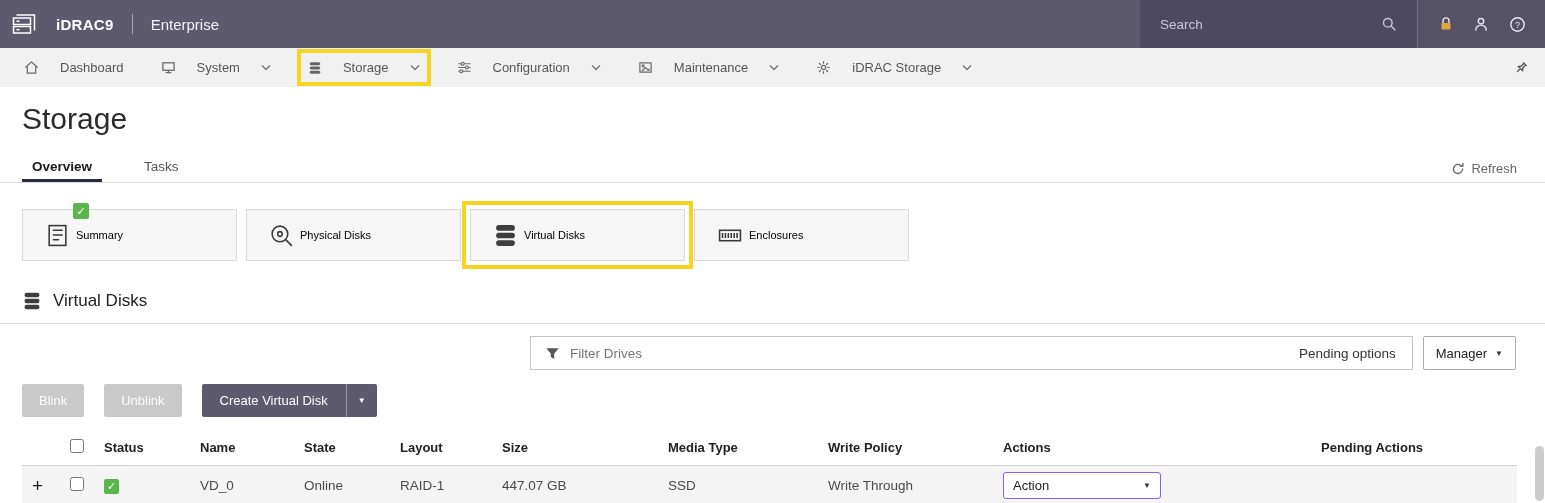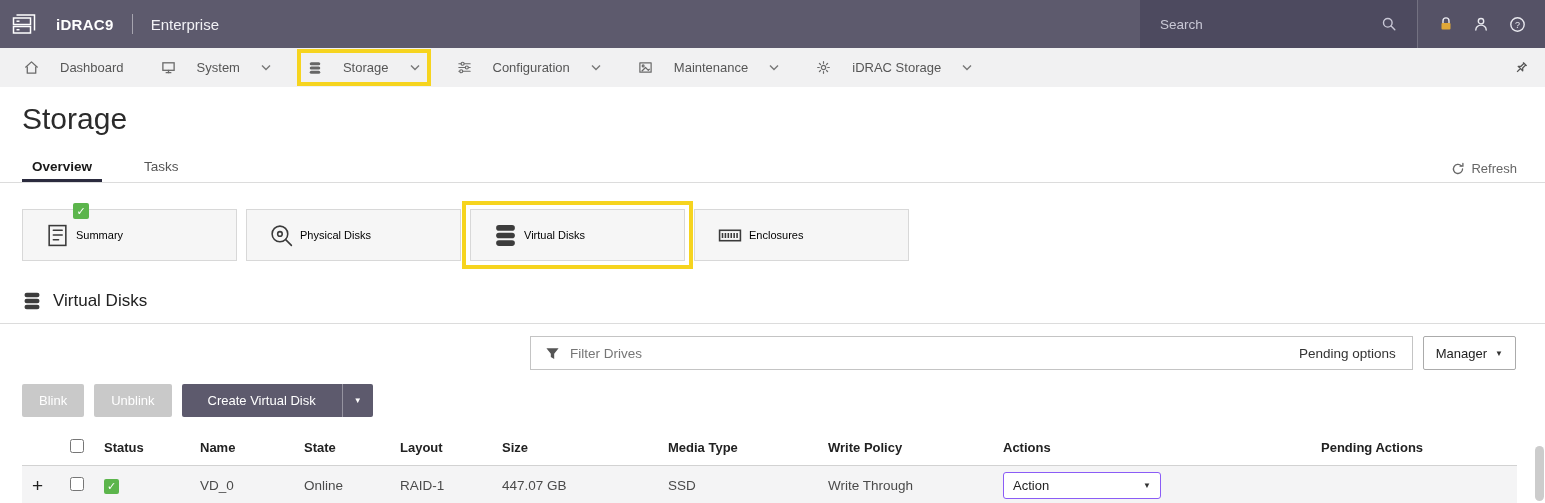--- a/index.html
+++ b/index.html
@@ -55,25 +55,25 @@
   .filter-row { display:flex; align-items:center; margin-top:12px; padding-right:29px; }
   .filter-spacer { width:508px; flex:none; }
   .filter-box { flex:1; height:34px; border:1px solid #c4c4c4; background:#fff; display:flex; align-items:center; }
   .funnel-icon { margin:0 10px 0 14px; display:flex; }
   .filter-input { flex:1; border:none; outline:none; font-size:13.5px; color:#333; }
   .filter-input::placeholder { color:#767676; }
   .filter-options { font-size:13.5px; color:#333; padding-right:16px; cursor:pointer; white-space:nowrap; }
   .columns-btn { margin-left:10px; height:34px; padding:0 12px; border:1px solid #ababab; background:#fff; font-size:13px; color:#222; display:flex; align-items:center; gap:8px; border-radius:2px; cursor:pointer; font-family:inherit; }
   .caret { font-size:8px; color:#333; }
 
-  .toolbar { display:flex; gap:10px; margin-top:14px; }
+  .toolbar { display:flex; gap:20px; margin-top:14px; }
   .btn { height:33px; border:none; border-radius:2px; font-size:13px; color:#fff; padding:0 17px; font-family:inherit; }
   .btn.disabled { background:#c9c9c9; cursor:default; }
   .btn-create { background:#5d5a6d; display:flex; align-items:stretch; padding:0; cursor:pointer; }
-  .btn-create .lbl { padding:0 26px; display:flex; align-items:center; }
+  .btn-create .lbl { padding:0 18px; display:flex; align-items:center; }
   .btn-create .caret-seg { padding:0 11px; border-left:1px solid rgba(255,255,255,.35); display:flex; align-items:center; }
   .btn-create .caret { color:#fff; }
 
   table { border-collapse:collapse; width:1495px; margin-top:13px; table-layout:fixed; }
   thead th { text-align:left; font-size:13px; font-weight:700; color:#222; padding:9px 6px; border-bottom:1px solid #d2d2d2; }
   tbody tr { height:40px; }
   tbody tr.odd { background:#f4f4f5; }
   tbody td { font-size:13.5px; color:#4a4a4a; padding:0 6px; border-bottom:1px solid #ececec; }
   td.expand { font-size:19px; color:#222; padding-left:10px; cursor:pointer; }
   th.chk, td.chk { padding-left:8px; }

